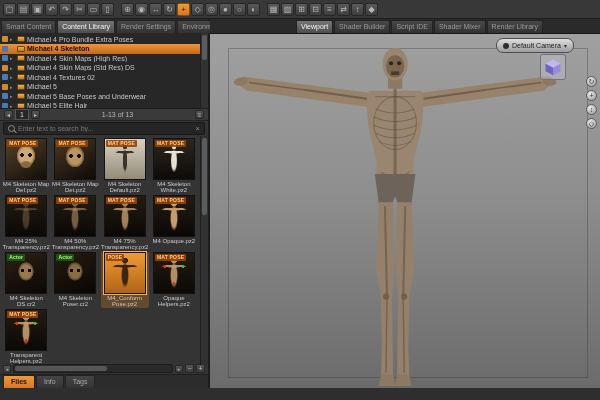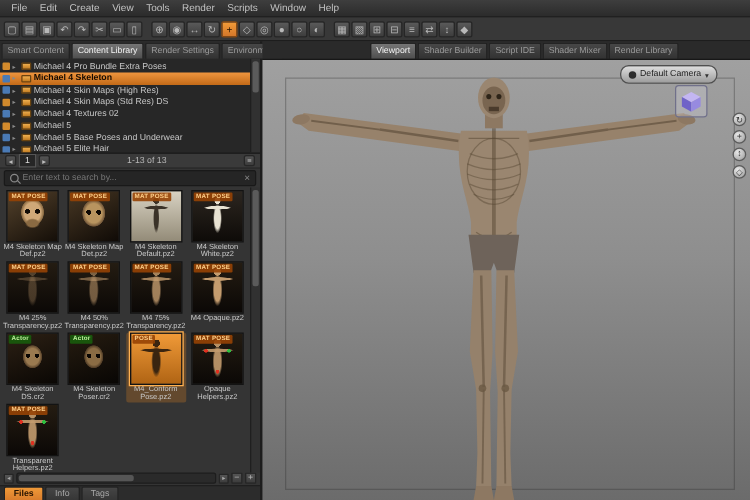--- a/index.html
+++ b/index.html
@@ -153,40 +153,20 @@
       border:1px solid #5c5c5c;box-sizing:border-box;}
   .cube-btn{position:absolute;top:20px;right:34px;width:24px;height:24px;border-radius:3px;
             background:rgba(215,215,225,.30);border:1px solid #70708a;display:flex;align-items:center;justify-content:center;}
   .figure-svg{position:absolute;left:50%;top:10px;transform:translateX(-53%);}
 </style>
 </head>
 <body>
 
 <div class="app">
 
-  <div class="menubar">
-
-      <span class="menu-item">File</span>
-
-      <span class="menu-item">Edit</span>
-
-      <span class="menu-item">Create</span>
-
-      <span class="menu-item">View</span>
-
-      <span class="menu-item">Tools</span>
-
-      <span class="menu-item">Render</span>
-
-      <span class="menu-item">Scripts</span>
-
-      <span class="menu-item">Window</span>
-
-      <span class="menu-item">Help</span>
-    </div>
 
   <div class="toolbar">
 
       <span class="tbicon">▢</span>
 
       <span class="tbicon">▤</span>
 
       <span class="tbicon">▣</span>
 
       <span class="tbicon">↶</span>

